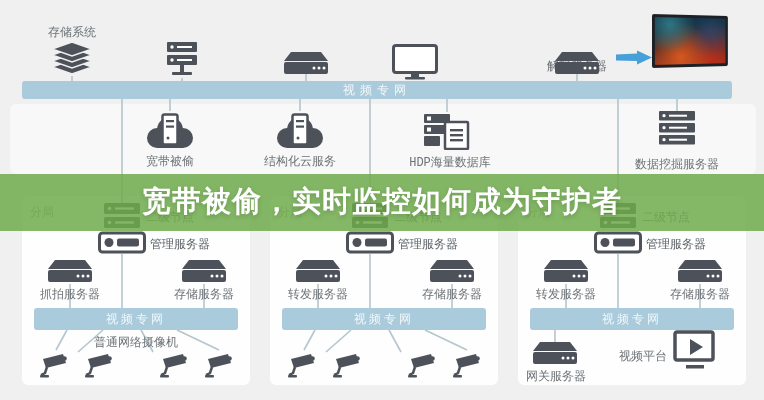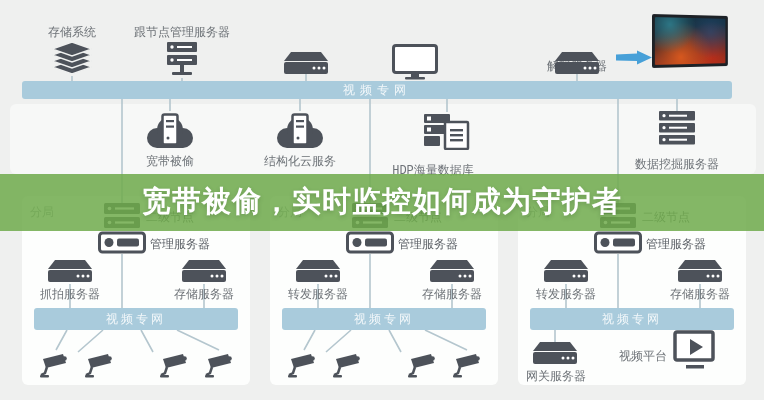--- a/index.html
+++ b/index.html
@@ -19,21 +19,21 @@
   .pbar{left:12px;top:112px;width:204px;height:22px;font-size:12px;letter-spacing:3px;}
   
   .lb{position:absolute;font-size:12px;color:#6d7277;white-space:nowrap;}
   .ctr{text-align:center;}
   #lb-storage{left:22px;top:24px;width:100px;}
   #lb-root{left:118px;top:24px;width:128px;}
   #lb-gis{left:256px;top:34px;width:100px;}
   #lb-decoder{left:527px;top:34px;width:100px;margin-top:24px;}
   #lb-cloud1{left:120px;top:153px;width:100px;}
   #lb-cloud2{left:250px;top:153px;width:100px;}
-  #lb-db{left:373px;top:154px;width:120px;margin-top:8px;}
+  #lb-db{left:390px;top:154px;width:120px;}
   #lb-mine{left:617px;top:156px;width:120px;}
   
   .ic{position:absolute;}
   .ic svg{display:block;width:100%;height:100%;}
   #ic-storage{left:52px;top:42px;width:40px;height:34px;}
   #ic-root{left:163px;top:42px;width:38px;height:36px;}
   #ic-gis{left:283px;top:52px;width:46px;height:22px;}
   #ic-monitor{left:392px;top:44px;width:46px;height:37px;}
   #ic-decoder{left:554px;top:52px;width:46px;height:22px;}
   #ic-arrow{left:616px;top:50px;width:36px;height:15px;}
@@ -106,21 +106,20 @@
   <div class="lb ctr" id="lb-storage">存储系统</div>
   <div class="ic" id="ic-storage">
       <svg viewBox="0 0 40 34">
     <polygon points="20,18 40,25 20,32 0,25" fill="#4d525a" stroke="#eff0ef" stroke-width="1.5"></polygon>
     <polygon points="20,12 40,19 20,26 0,19" fill="#4d525a" stroke="#eff0ef" stroke-width="1.5"></polygon>
     <polygon points="20,6 40,13 20,20 0,13" fill="#4d525a" stroke="#eff0ef" stroke-width="1.5"></polygon>
     <polygon points="20,0 40,7 20,14 0,7" fill="#4d525a" stroke="#eff0ef" stroke-width="1.5"></polygon>
       </svg>
     </div>
 
-  <div class="lb ctr" id="lb-root">跟节点管理服务器</div>
   <div class="ic" id="ic-root">
       <svg viewBox="0 0 38 36">
     <rect x="4" y="0" width="30" height="10" rx="1" fill="#4d525a"></rect>
         <circle cx="9" cy="5" r="1.7" fill="#fff"></circle>
         <rect x="14" y="4" width="15" height="2" fill="#fff"></rect>
     <rect x="4" y="13" width="30" height="10" rx="1" fill="#4d525a"></rect>
         <circle cx="9" cy="18" r="1.7" fill="#fff"></circle>
         <rect x="14" y="17" width="15" height="2" fill="#fff"></rect>
     <rect x="17" y="23" width="4" height="7" fill="#4d525a"></rect>
         <rect x="9" y="30" width="20" height="3" rx="1" fill="#4d525a"></rect>
@@ -257,20 +256,21 @@
         <svg viewBox="0 0 44 22">
     <polygon points="7,0 37,0 44,9 0,9" fill="#4d525a"></polygon>
     <rect x="0" y="10" width="44" height="12" rx="2" fill="#4d525a"></rect>
     <circle cx="30" cy="16" r="1.5" fill="#fff"></circle>
           <circle cx="35" cy="16" r="1.5" fill="#fff"></circle>
           <circle cx="40" cy="16" r="1.5" fill="#fff"></circle>
         </svg>
       </div>
     <div class="lb ctr srv-lb r">存储服务器</div>
     <div class="netbar pbar">视频专网</div>
+    <div class="lb ctr cam-lb">普通网络摄像机</div>
     <div class="ic cam c1">
         <svg viewBox="0 0 30 26">
     <polygon points="3,7 23,2 26,11 6,16" fill="#4d525a"></polygon>
     <circle cx="24.5" cy="6.5" r="2.3" fill="#4d525a"></circle>
     <path d="M7,15 L5,21 L1,23" stroke="#4d525a" stroke-width="2.5" fill="none"></path>
     <rect x="0" y="23" width="9" height="2.5" rx="1" fill="#4d525a"></rect>
         </svg>
       </div>
     <div class="ic cam c2">
         <svg viewBox="0 0 30 26">

